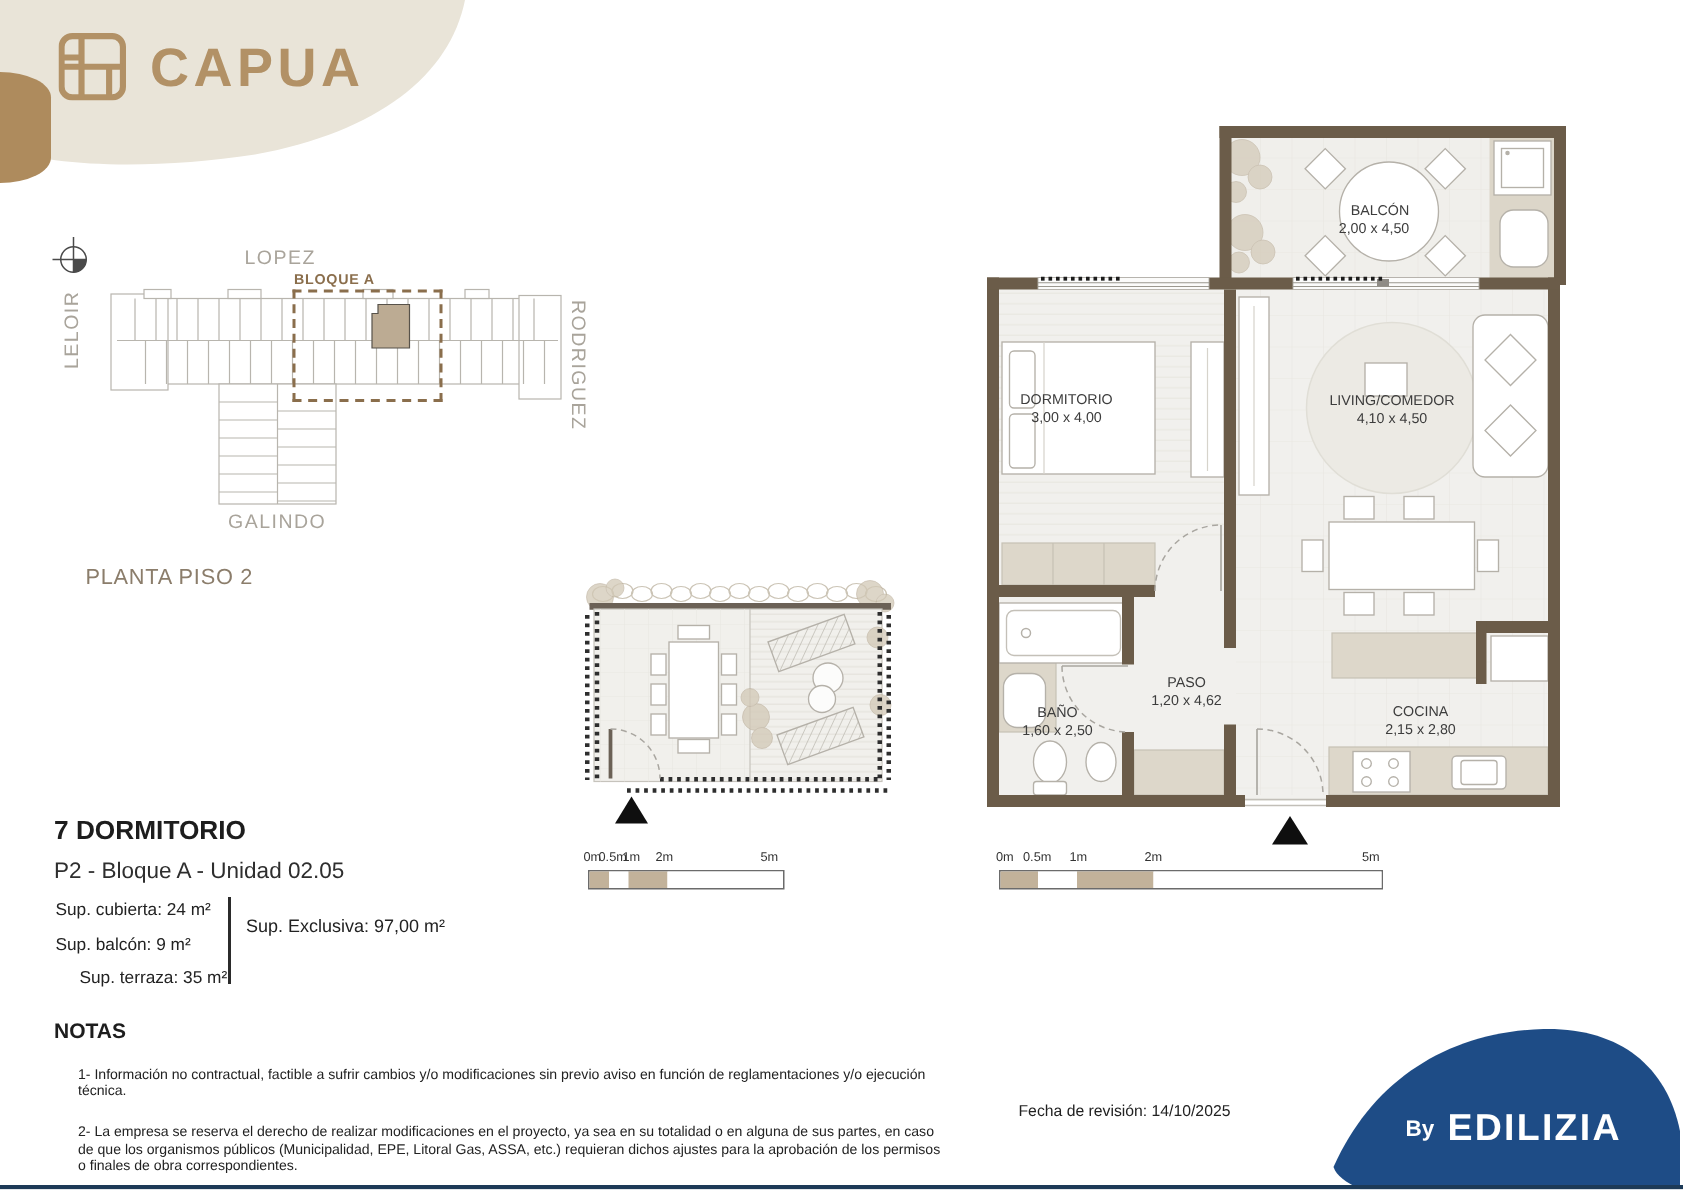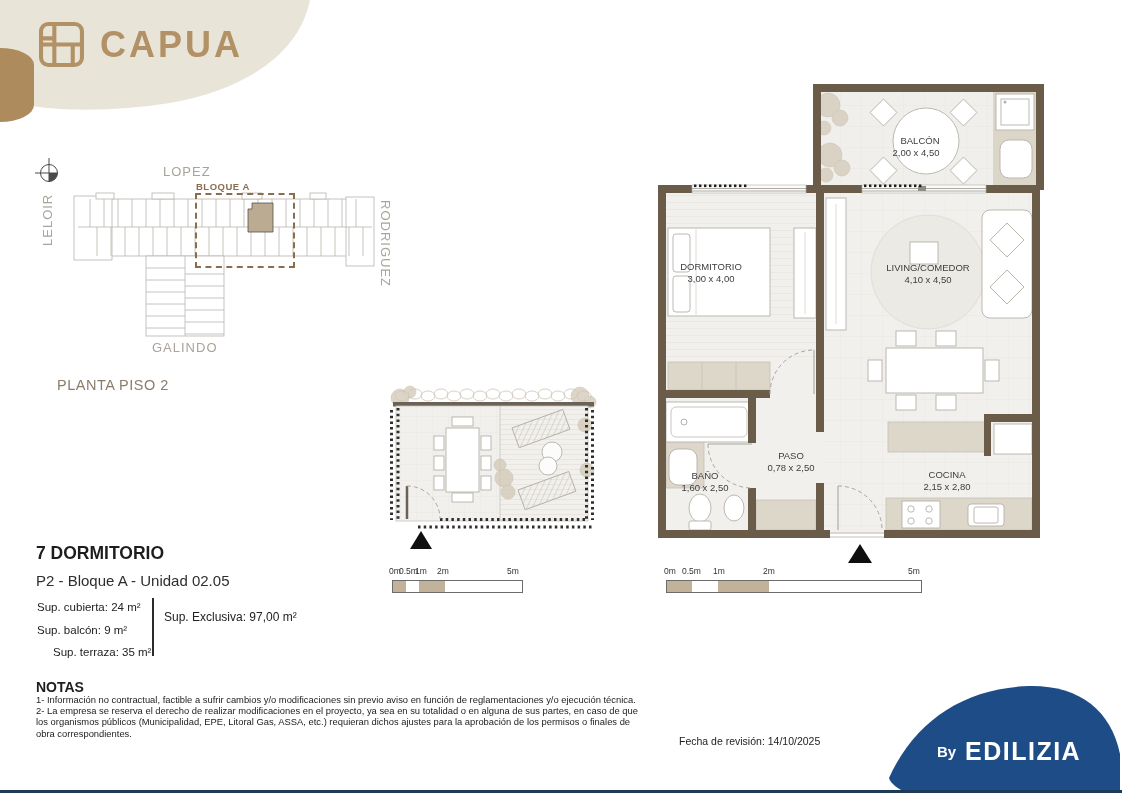--- a/index.html
+++ b/index.html
@@ -32,21 +32,21 @@
   .sb .seg-t{background:#c2b29a;height:100%;}
   .sb .seg-w{background:#fff;height:100%;}
   
   .u-title{position:absolute;left:36px;top:543px;font-size:17.5px;font-weight:bold;color:#1d1d1d;}
   .u-sub{position:absolute;left:36px;top:572px;font-size:15px;color:#2e2e2e;}
   .u-area{position:absolute;left:37px;font-size:11.5px;color:#222;}
   .u-div{position:absolute;left:152px;top:598px;height:58px;border-left:2px solid #2b2b2b;}
   .u-excl{position:absolute;left:164px;top:610px;font-size:12px;color:#222;}
   .notes-h{position:absolute;left:36px;top:679px;font-size:14px;font-weight:bold;color:#1d1d1d;}
   .notes{position:absolute;left:36px;top:694px;width:612px;font-size:9.4px;line-height:11.2px;color:#222;}
-  .notes p{margin:0;}
+  .notes p{margin:16px;}
   .fecha{position:absolute;left:679px;top:735px;font-size:10.5px;color:#222;}
   .fecha b{font-weight:normal;text-align:center;}
   .bottom-edge{position:absolute;left:0;top:790px;width:1122px;height:3px;background:#1d3a57;}
   .brand-blob{position:absolute;left:887px;top:658px;width:235px;height:135px;}
 </style>
 </head>
 <body>
 
 <div class="page">
 
@@ -347,21 +347,21 @@
   <div class="room-label" style="left:928px;top:274px;">
     <span>LIVING/COMEDOR</span>
       <span>4,10 x 4,50</span>
   </div>
   <div class="room-label" style="left:705px;top:482px;">
     <span>BAÑO</span>
       <span>1,60 x 2,50</span>
   </div>
   <div class="room-label" style="left:791px;top:462px;">
     <span>PASO</span>
-      <span>0,78 x 2,50</span>
+      <span>1,20 x 4,62</span>
   </div>
   <div class="room-label" style="left:947px;top:481px;">
     <span>COCINA</span>
       <span>2,15 x 2,80</span>
   </div>
 
   <div class="sb" style="left:386px;top:566px;width:145px;height:32px;">
     <span class="lbl" style="left:3px">0m</span>
     <span class="lbl" style="left:13px">0.5m</span>
     <span class="lbl" style="left:29px">1m</span>

